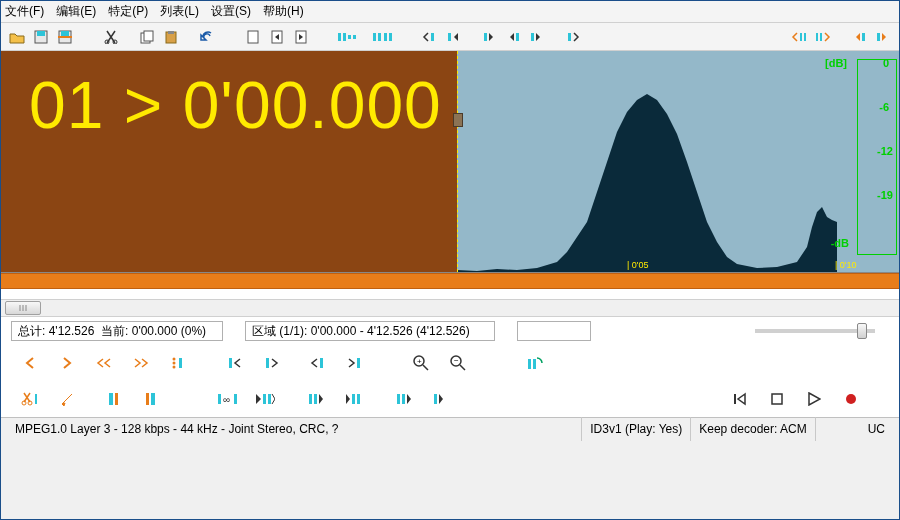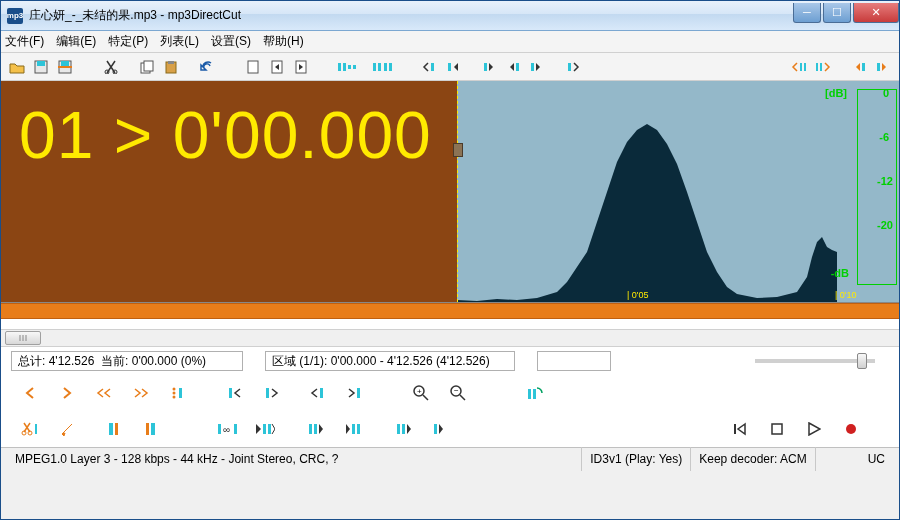--- a/index.html
+++ b/index.html
@@ -16,21 +16,21 @@
   .menubar { height: 22px; background:#f4f4f4; display:flex; align-items:center; padding:0 4px; font-size:12px; border-bottom:1px solid #d0d0d0;}
   .menubar span { margin-right: 12px; cursor:default; }
   .toolbar { height: 28px; background:#f4f4f4; display:flex; align-items:center; padding:0 6px; gap:4px; border-bottom:1px solid #d0d0d0;}
   .tb { width:20px; height:20px; display:flex; align-items:center; justify-content:center; font-size:12px; cursor:pointer;}
   .tb svg { display:block;}
   .sep { width:8px; }
   .sep2 { width:18px;}
   .wave-area { position:relative; background:#8b4513; height:222px; display:flex; border-bottom:1px solid #888;}
   .wave-left { width:456px; background:#8b4513; position:relative;}
   .wave-right { flex:1; background:#94b8c9; position:relative; overflow:hidden;}
-  .big-time { position:absolute; top:16px; left:18px; font-size:66px; font-weight:500; color:#ffea00; letter-spacing:1px; z-index:5; white-space:nowrap;}
+  .big-time { position:absolute; top:16px; left:28px; font-size:66px; font-weight:500; color:#ffea00; letter-spacing:1px; z-index:5; white-space:nowrap;}
   .cursor-handle { position:absolute; left:452px; top:62px; width:10px; height:14px; background:#8b7355; border:1px solid #4a3a2a; z-index:6;}
   .dashed-line { position:absolute; left:456px; top:0; bottom:0; border-left:1px dashed #ffea00; z-index:4;}
   .db-label { position:absolute; right:52px; color:#00d000; font-size:11px; font-weight:bold; text-align:right;}
   .db-box { position:absolute; right:2px; top:8px; width:40px; height:196px; border:1px solid #00d000;}
   .time-tick { position:absolute; bottom:2px; color:#ffea00; font-size:9px;}
   .orange-bar { height:16px; background:#e87d1a; border-top:1px solid #c06010; border-bottom:1px solid #c06010;}
   .white-gap { height:10px; background:#fff;}
   .scroll-row { height:18px; background:#f0f0f0; display:flex; align-items:center; padding:0 4px; border-top:1px solid #d0d0d0; border-bottom:1px solid #d0d0d0;}
   .scroll-thumb { width:36px; height:14px; background:linear-gradient(#f8f8f8,#d8d8d8); border:1px solid #a0a0a0; border-radius:2px; display:flex; align-items:center; justify-content:center;}
   .info-row { height:28px; background:#fff; display:flex; align-items:center; padding:4px 10px; gap:4px; font-size:12px;}
@@ -43,29 +43,20 @@
   .statusbar { height:22px; background:#f0f0f0; border-top:1px solid #c0c0c0; display:flex; align-items:center; font-size:12px; padding:0 6px;}
   .status-cell { padding:12px 8px; border-right:1px solid #c8c8c8; height:100%; display:flex; align-items:center;}
   .status-cell:last-child{border-right:none;margin-left:44px;}
   .waveform-svg { position:absolute; bottom:0; left:0; right:48px; height:200px;}
 </style>
 </head>
 <body>
 
 <div class="window">
 
-  <div class="titlebar">
-    <div class="icon">mp3</div>
-    <div class="title">庄心妍_-_未结的果.mp3 - mp3DirectCut</div>
-    <div class="win-controls">
-      <div class="win-btn win-min">─</div>
-      <div class="win-btn win-max">☐</div>
-      <div class="win-btn win-close">✕</div>
-    </div>
-  </div>
 
   <div class="menubar">
     <span>文件(F)</span>
     <span>编辑(E)</span>
     <span>特定(P)</span>
     <span>列表(L)</span>
     <span>设置(S)</span>
     <span>帮助(H)</span>
   </div>
 
@@ -229,39 +220,39 @@
       <svg class="waveform-svg" viewBox="0 0 380 200" preserveAspectRatio="none">
         <path d="M0 200 L0 198 L20 199 L40 197 L60 198 L80 196 L100 190 L110 180 L120 165 L130 150 L140 120 L150 90 L160 60 L170 40 L180 28 L190 22 L200 28 L210 42 L220 62 L230 90 L240 120 L250 150 L260 170 L270 185 L280 192 L300 196 L320 195 L340 190 L350 175 L355 155 L360 140 L365 135 L370 145 L375 148 L380 150 L380 200 Z" fill="#0a2a3a"></path>
       </svg>
       <span class="time-tick" style="left:170px">| 0'05</span>
       <span class="time-tick" style="left:378px">| 0'10</span>
     </div>
     <div class="db-label" style="top:6px; color:#00d000">[dB]</div>
     <div class="db-label" style="top:6px; right:10px">0</div>
     <div class="db-label" style="top:50px; right:10px">-6</div>
     <div class="db-label" style="top:94px; right:6px">-12</div>
-    <div class="db-label" style="top:138px; right:6px">-20</div>
+    <div class="db-label" style="top:138px; right:6px">-19</div>
     <div class="db-label" style="top:186px; right:50px">-dB</div>
     <div class="db-box"></div>
   </div>
 
   <div class="orange-bar"></div>
   <div class="white-gap"></div>
   <div class="scroll-row">
     <div class="scroll-thumb">
         <svg width="10" height="8">
           <line x1="2" y1="1" x2="2" y2="7" stroke="#888"></line>
           <line x1="5" y1="1" x2="5" y2="7" stroke="#888"></line>
           <line x1="8" y1="1" x2="8" y2="7" stroke="#888"></line>
         </svg>
       </div>
   </div>
 
   <div class="info-row">
-    <div class="info-field" style="width:232px">
+    <div class="info-field" style="width:212px">
       <span>总计:</span>&nbsp;
       <span>4'12.526</span>&nbsp;&nbsp;
       <span>当前:</span>&nbsp;
       <span>0'00.000  (0%)</span>
     </div>
     <div style="width:14px"></div>
     <div class="info-field" style="width:250px">
       <span>区域 (1/1):</span>&nbsp;
       <span>0'00.000 - 4'12.526 (4'12.526)</span>
     </div>

